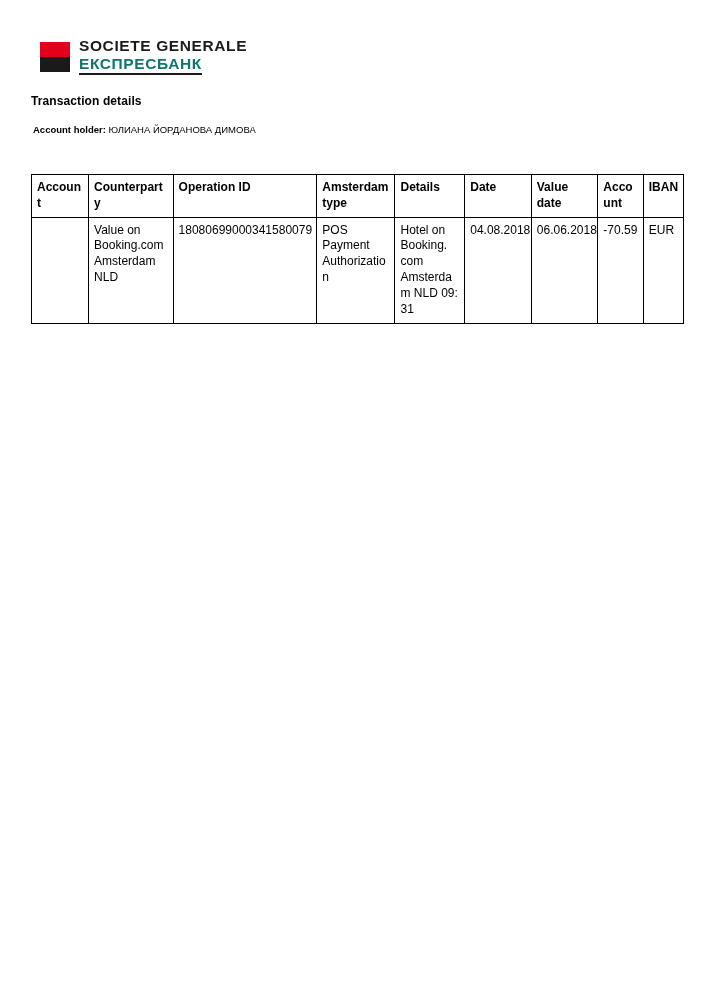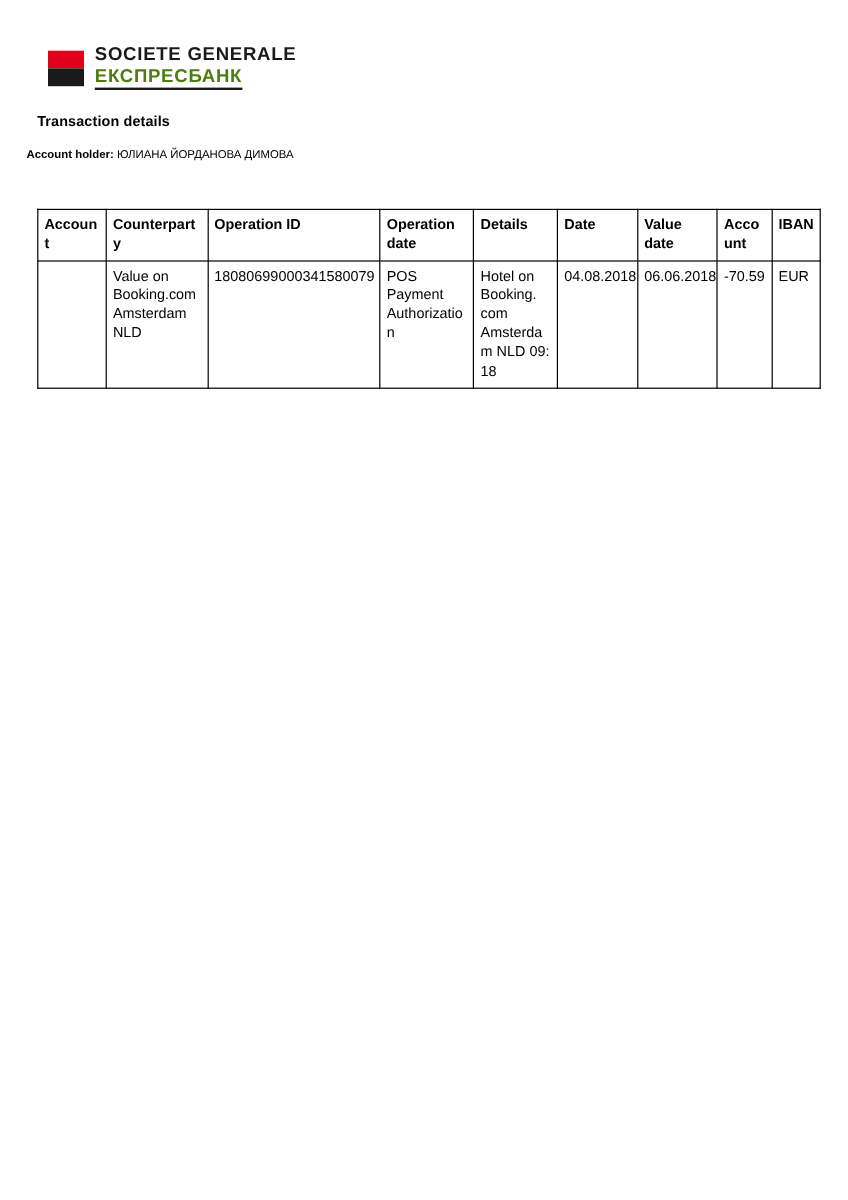--- a/index.html
+++ b/index.html
@@ -49,37 +49,37 @@
     font-size: 15.5px;
     font-weight: bold;
     letter-spacing: 0.6px;
     color: #1a1a1a;
     white-space: nowrap;
   }
   .logo-line2 {
     font-size: 15.5px;
     font-weight: bold;
     letter-spacing: 0.6px;
-    color: #4d7c0f;
+    color: #0f766e;
     white-space: nowrap;
     border-bottom: 2px solid #1a1a1a;
     display: inline-block;
     padding-bottom: 1px;
   }
   .doc-title {
     position: absolute;
     left: 31px;
     top: 94px;
     font-size: 12px;
     font-weight: bold;
     letter-spacing: 0.1px;
   }
   .meta {
     position: absolute;
-    left: 22px;
+    left: 33px;
     top: 123px;
     font-size: 9.5px;
     line-height: 1.45;
   }
   .meta .label {
     font-weight: bold;
   }
   .meta .value {
     font-weight: normal;
   }
@@ -156,35 +156,35 @@
       <col class="col-date">
       <col class="col-valuedate">
       <col class="col-amount">
       <col class="col-iban">
     </colgroup>
     <thead>
       <tr>
         <th>Account</th>
         <th>Counterparty</th>
         <th>Operation ID</th>
-        <th>Operation date</th>
+        <th>Amsterdam type</th>
         <th>Details</th>
         <th>Date</th>
         <th>Value date</th>
         <th>Account</th>
         <th>IBAN</th>
       </tr>
     </thead>
     <tbody>
       <tr>
         <td></td>
         <td>Value on Booking.com Amsterdam NLD</td>
         <td>18080699000341580079</td>
         <td>POS Payment Authorization</td>
-        <td>Hotel on Booking. com Amsterdam NLD 09: 18</td>
+        <td>Hotel on Booking. com Amsterdam NLD 09: 31</td>
         <td class="nowrap">04.08.2018</td>
         <td class="nowrap">06.06.2018</td>
         <td class="nowrap">-70.59</td>
         <td class="nowrap">EUR</td>
       </tr>
     </tbody>
   </table>
 
 </div>
 

